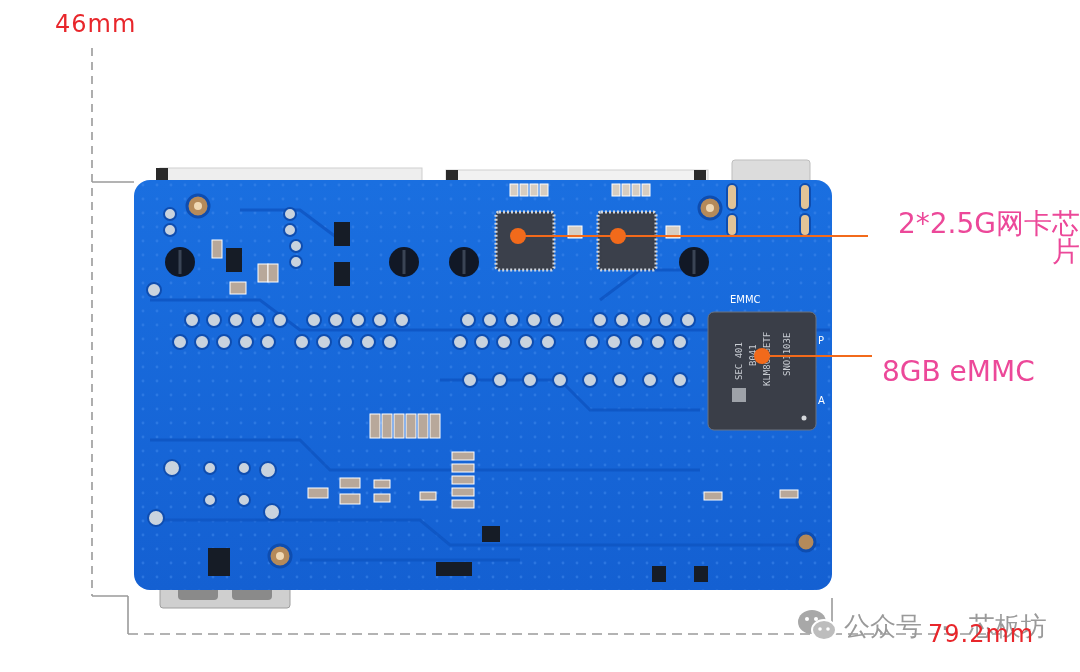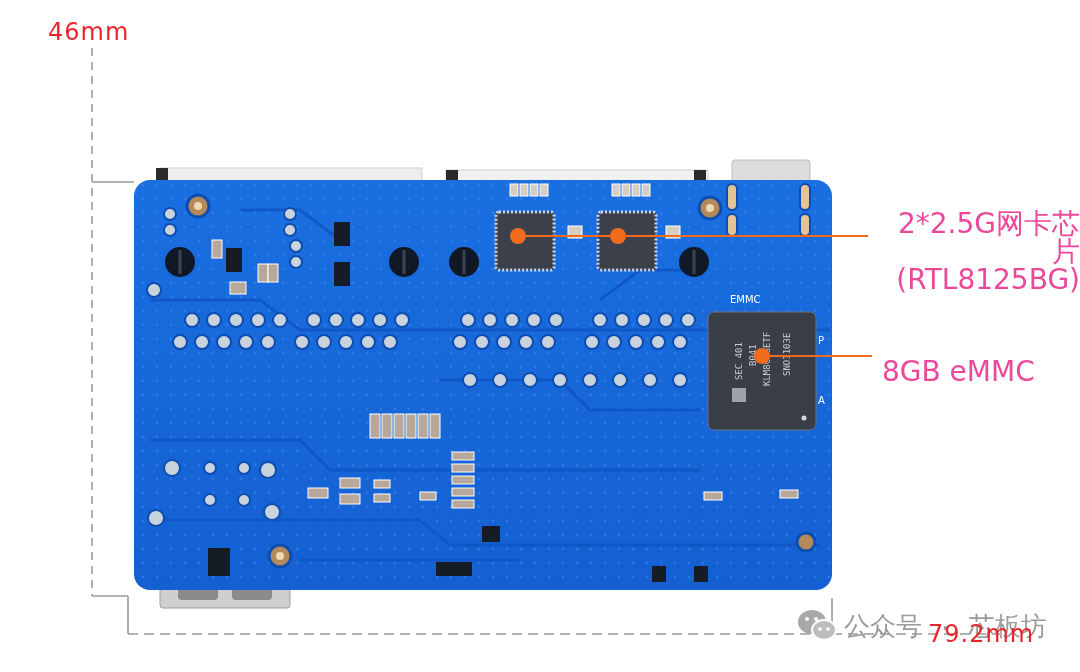--- a/index.html
+++ b/index.html
@@ -6,21 +6,21 @@
   body{width:1080px;height:672px;position:relative;overflow:hidden;font-family:"DejaVu Sans","Liberation Sans",sans-serif;}
   .dim-label{position:absolute;color:#e8262b;font-size:24px;letter-spacing:1px;font-family:"DejaVu Sans",sans-serif;}
   .callout{position:absolute;color:#ec4899;font-size:28px;line-height:28px;font-family:"DejaVu Sans",sans-serif;text-align:right;}
   svg{position:absolute;left:0;top:0;}
   .watermark{position:absolute;left:796px;top:608px;display:flex;align-items:center;gap:6px;color:#9a9a9a;font-size:26px;font-family:Liberation Mono, monospace;}
   .wm-icon{width:42px;height:36px;position:relative;}
 </style>
 </head>
 <body>
 
-<div class="dim-label" style="left:48px;top:10px;margin-top:8px;">46mm</div>
+<div class="dim-label" style="left:55px;top:10px;">46mm</div>
 <div class="dim-label" style="left:928px;top:620px;z-index:3;">79.2mm</div>
 
 <svg width="1080" height="672" viewBox="0 0 1080 672">
   <defs>
     <linearGradient id="pcbg" x1="0" y1="0" x2="0" y2="1">
       <stop offset="0" stop-color="#1a6fe0"></stop>
       <stop offset="1" stop-color="#1460d2"></stop>
     </linearGradient>
     <pattern id="dots" width="14" height="14" patternUnits="userSpaceOnUse">
       <circle cx="3" cy="3" r="1.4" fill="#3d86ea"></circle>
@@ -239,21 +239,20 @@
     <circle cx="618" cy="236" r="8" fill="#f26a1b"></circle>
   </g>
   <g>
     <line x1="762" y1="356" x2="872" y2="356" stroke="#f26a1b" stroke-width="2"></line>
     <circle cx="762" cy="356" r="8" fill="#f26a1b"></circle>
   </g>
 </svg>
 
 <div class="callout" style="left:882px;top:210px;">
   <div>2*2.5G网卡芯片</div>
-  <div>(RTL8125BG)</div>
 </div>
 <div class="callout" style="left:882px;top:358px;">
   <div>8GB eMMC</div>
 </div>
 
 <div class="watermark">
   <div class="wm-icon">
     <svg width="42" height="36" viewBox="0 0 42 36" style="position:static;">
       <ellipse cx="16" cy="14" rx="14" ry="12" fill="#a8a8a8"></ellipse>
       <ellipse cx="28" cy="22" rx="12" ry="10" fill="#bdbdbd" stroke="#ffffff" stroke-width="2"></ellipse>

